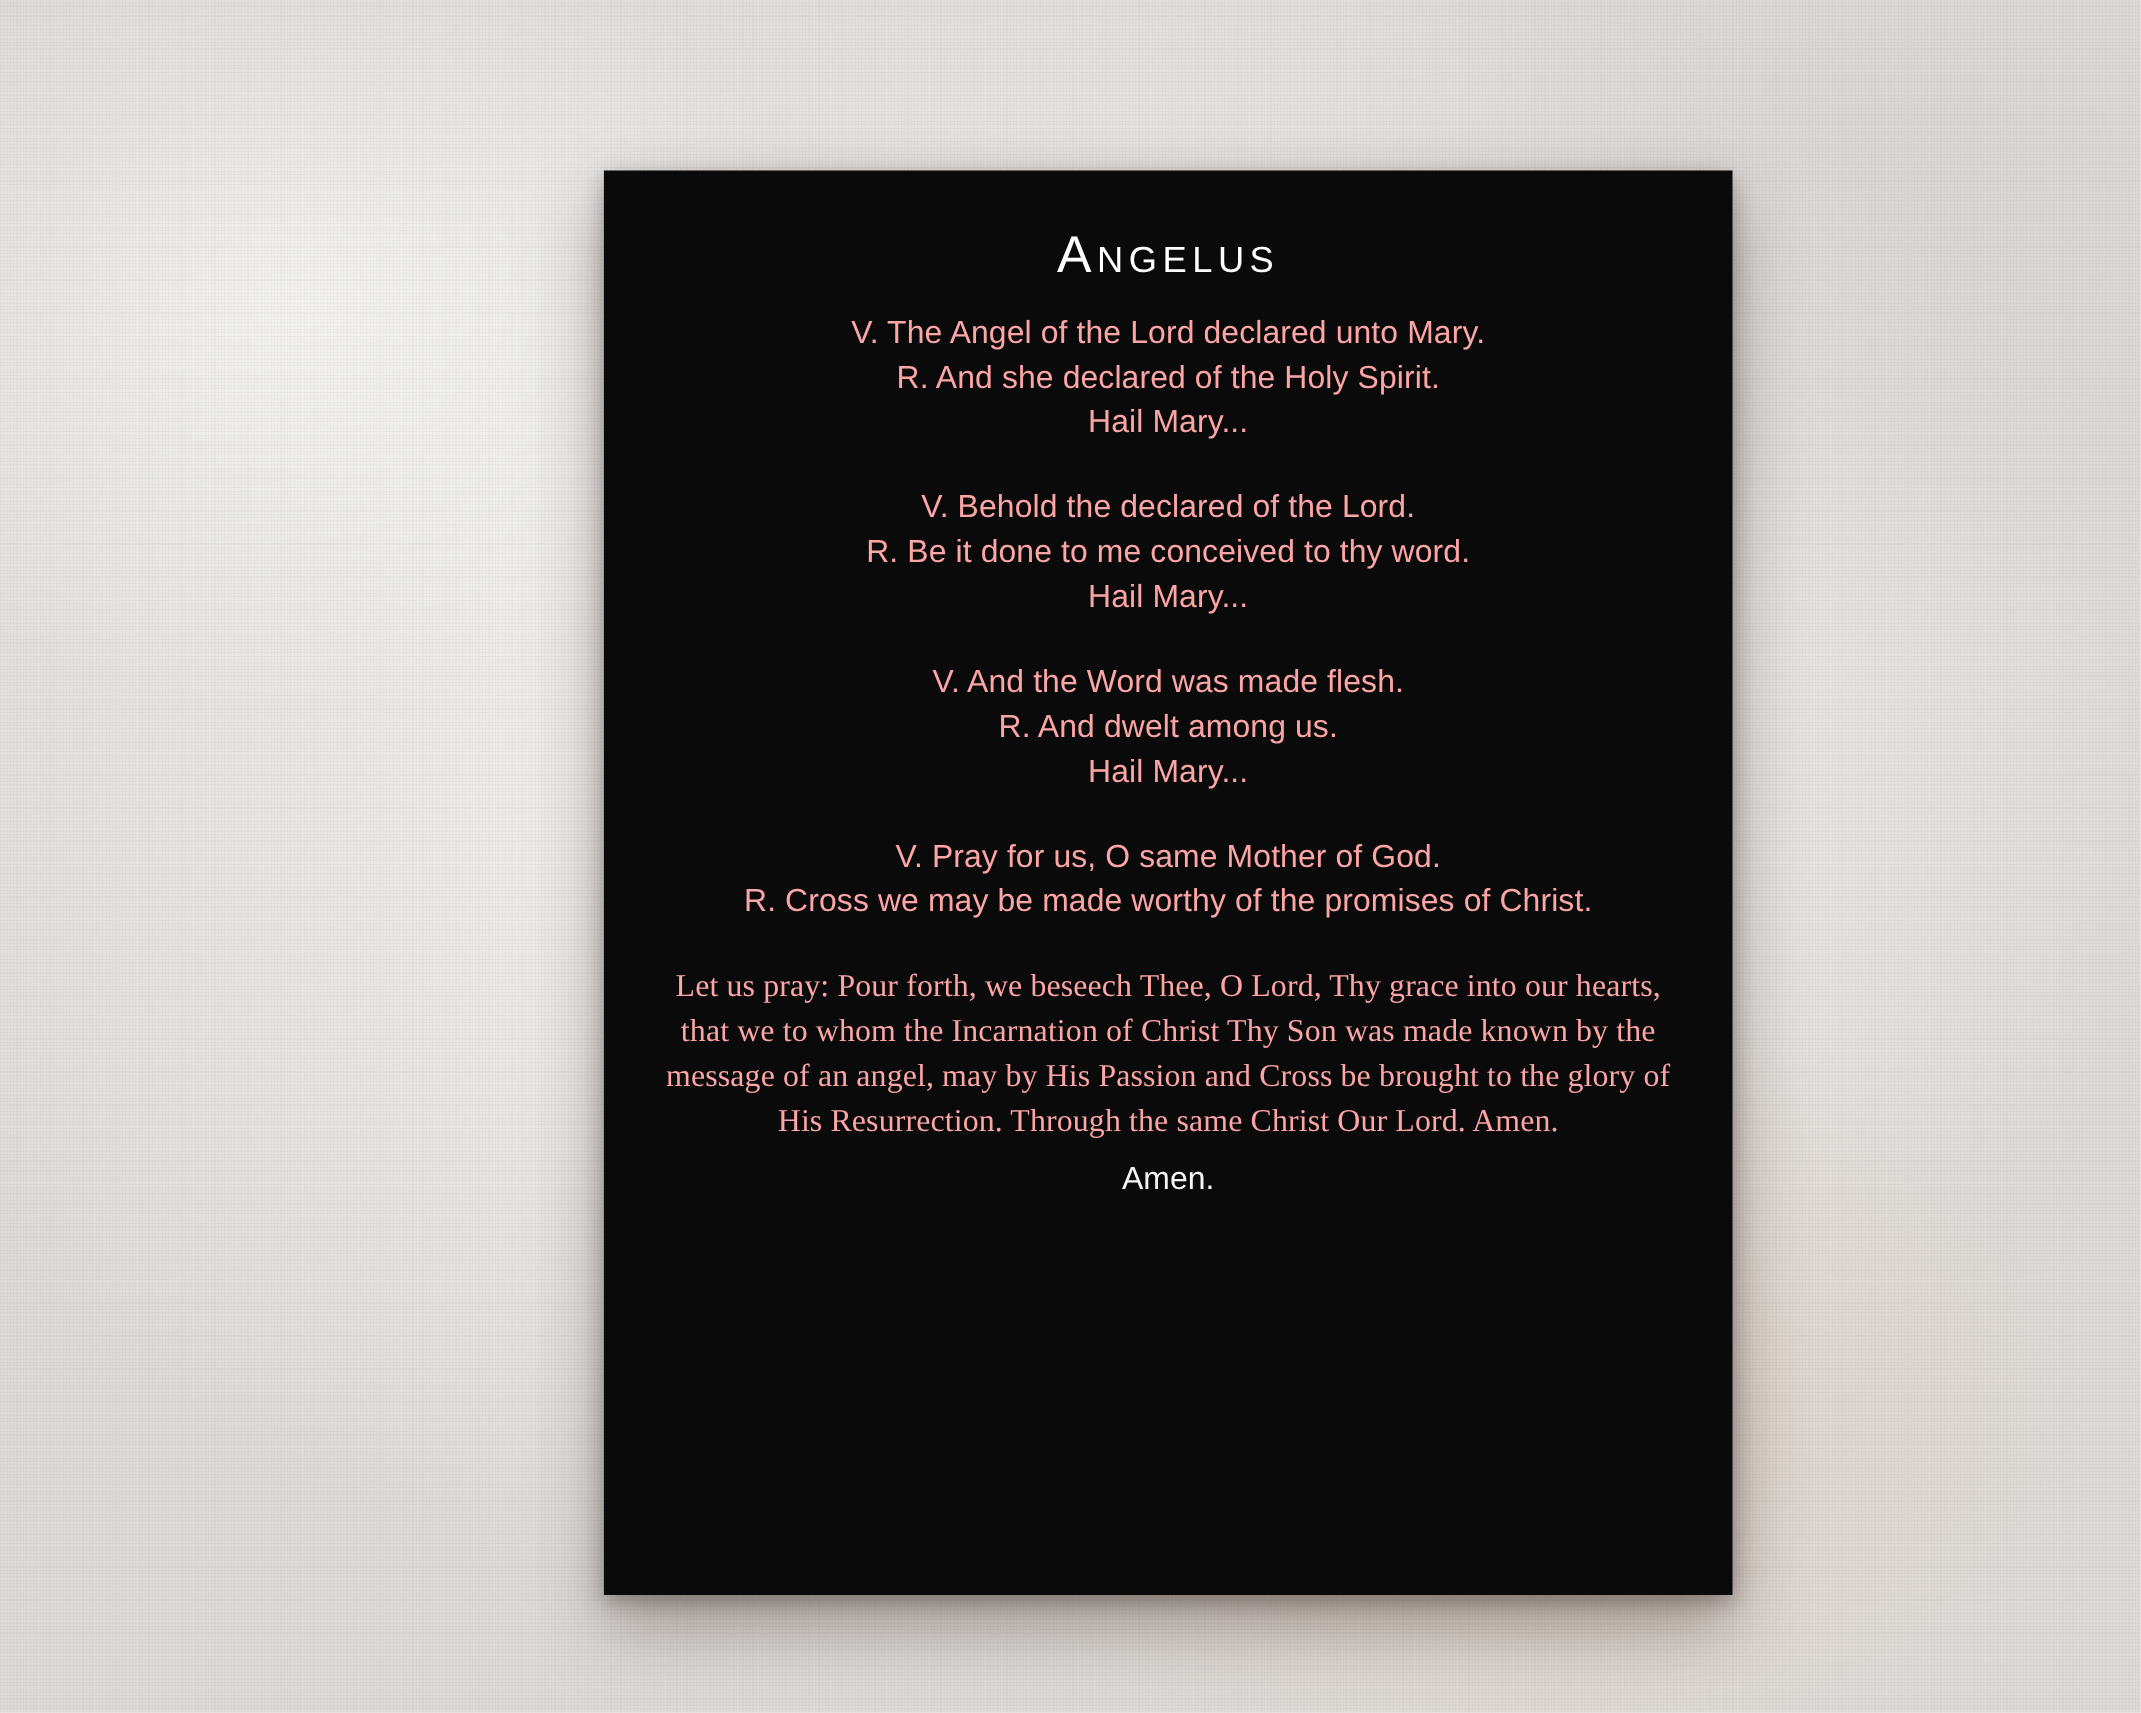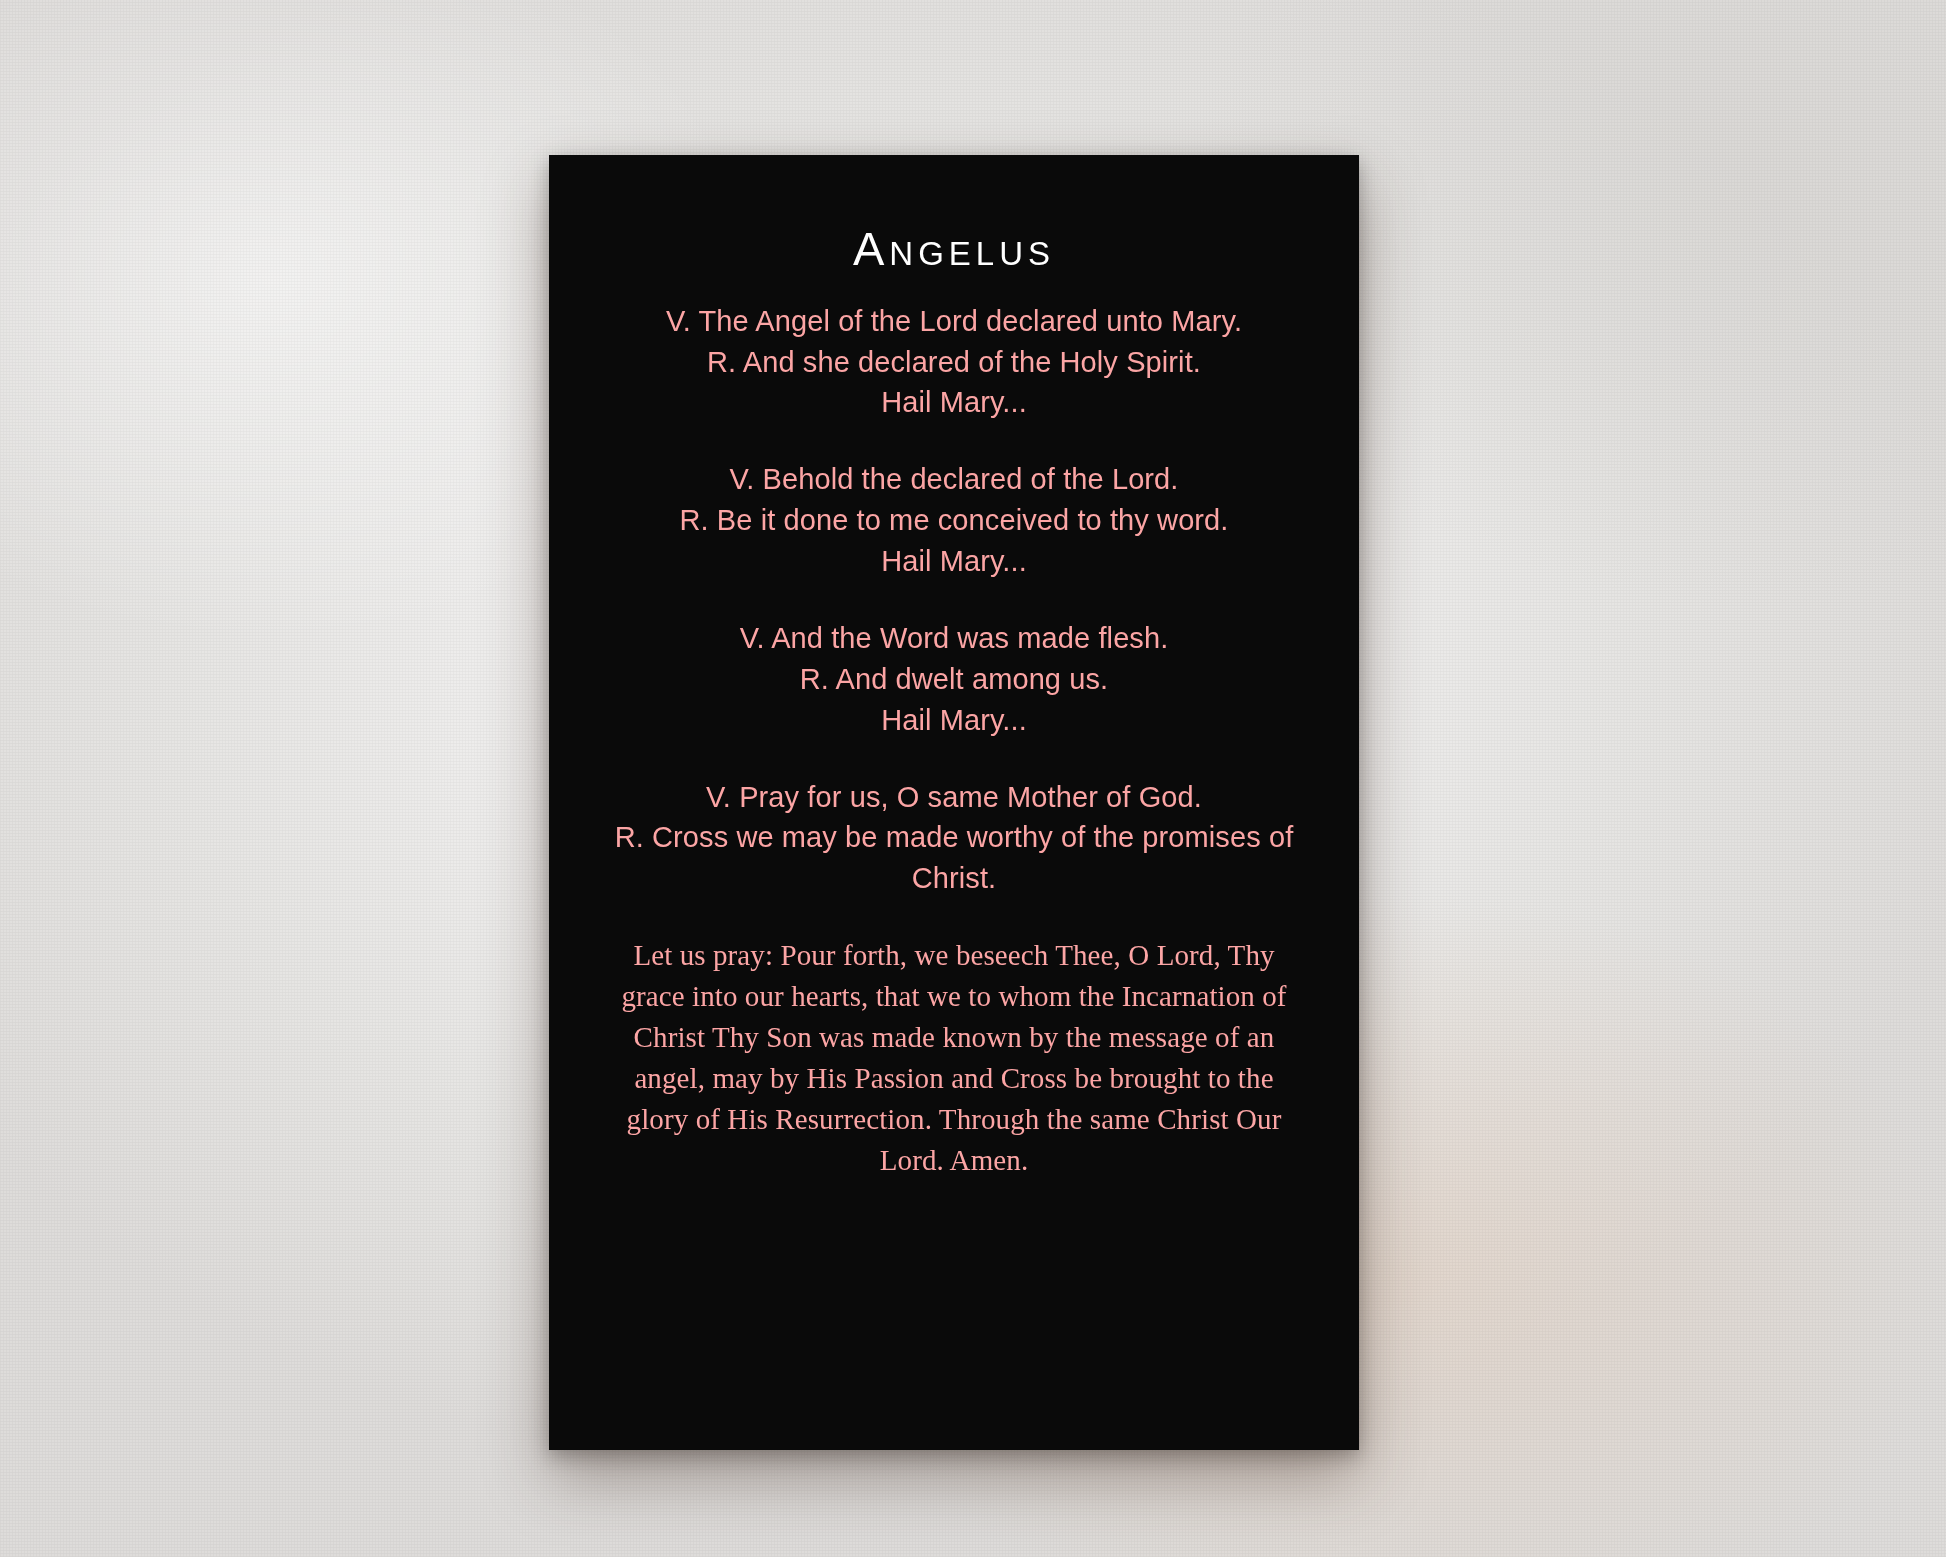--- a/index.html
+++ b/index.html
@@ -32,28 +32,28 @@
     background-image:
       repeating-linear-gradient(0deg, rgba(0,0,0,0.5) 0px, rgba(0,0,0,0.5) 1px, rgba(255,255,255,0) 1px, rgba(255,255,255,0) 3px),
       repeating-linear-gradient(90deg, rgba(0,0,0,0.4) 0px, rgba(0,0,0,0.4) 1px, rgba(255,255,255,0) 1px, rgba(255,255,255,0) 3px);
     pointer-events: none;
   }
 
   .card {
     position: absolute;
     left: 549px;
     top: 155px;
-    width: 810px;
+    width: 1026px;
     height: 1295px;
     background: #0a0a0a;
     box-shadow:
       0 28px 60px rgba(60,40,30,0.38),
       0 6px 18px rgba(0,0,0,0.28);
     box-sizing: border-box;
-    padding: 52px 34px 26px 34px;
+    padding: 34px 34px 26px 34px;
     color: #f2f2f2;
     text-align: center;
     overflow: hidden;
   }
 
   .card-title {
     font-size: 47px;
     letter-spacing: 5px;
     font-weight: 400;
     margin: 16px 0 26px 0;
@@ -124,15 +124,16 @@
     <p class="verse-line">Hail Mary...</p>
   </div>
 
   <div class="verse-block">
     <p class="verse-line">V. Pray for us, O same Mother of God.</p>
     <p class="verse-line">R. Cross we may be made worthy of the promises of Christ.</p>
   </div>
 
   <div class="prayer-block">
     <p class="prayer-line">Let us pray: Pour forth, we beseech Thee, O Lord, Thy grace into our hearts, that we to whom the Incarnation of Christ Thy Son was made known by the message of an angel, may by His Passion and Cross be brought to the glory of His Resurrection. Through the same Christ Our Lord. Amen.</p>
+    <p class="amen-line">Amen.</p>
   </div>
 
 </div>
 
 </body></html>

